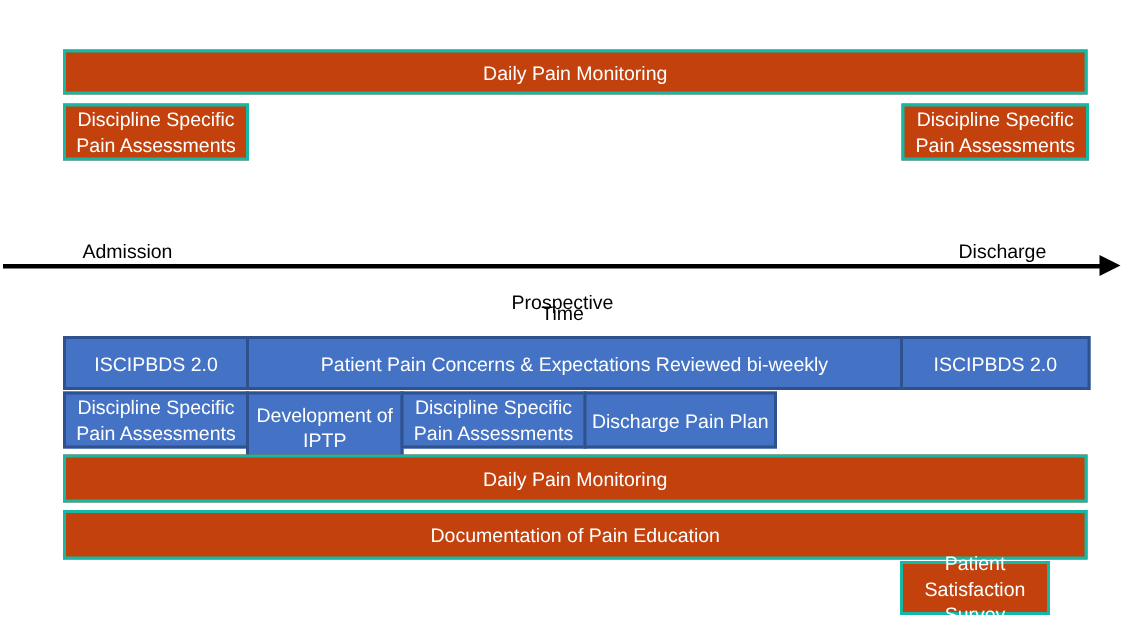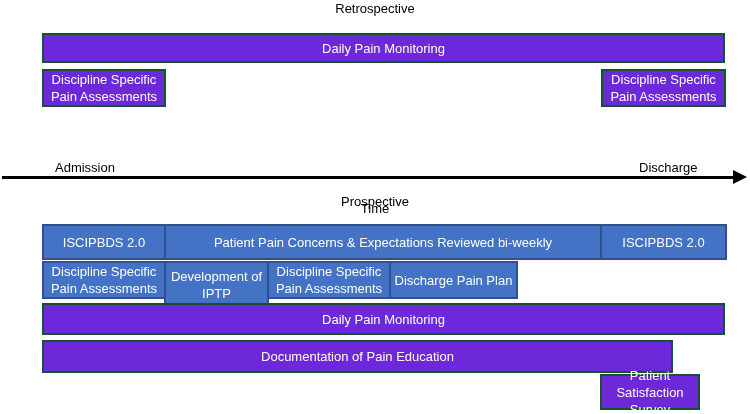--- a/index.html
+++ b/index.html
@@ -27,22 +27,22 @@
   .axis-arrowhead{
     position:absolute;left:733px;top:170px;
     width:0;height:0;
     border-left:14px solid #000;
     border-top:7px solid transparent;
     border-bottom:7px solid transparent;
   }
   .box{
     position:absolute;
     box-sizing:border-box;
-    background:#6d28d9;
-    border:2px solid #14532d;
+    background:#c2410c;
+    border:2px solid #14b8a6;
     color:#ffffff;
     font-size:13px;line-height:17px;
     display:flex;align-items:center;justify-content:center;
     text-align:center;
     padding:0 2px;
   }
   .row{
     position:absolute;left:42px;
     display:flex;
   }
@@ -57,21 +57,20 @@
     text-align:center;
     padding:16px 2px;
   }
   .cell + .cell{margin-left:-2px;}
 </style>
 </head>
 <body>
 
 <div class="canvas">
 
-  <div class="section-label" style="top:1px;">Retrospective</div>
 
   <div class="box" style="left:42px;top:33px;width:683px;height:30px;">Daily Pain Monitoring</div>
 
   <div class="box" style="left:42px;top:69px;width:124px;height:38px;">Discipline Specific Pain Assessments</div>
 
   <div class="box" style="left:601px;top:69px;width:125px;height:38px;">Discipline Specific Pain Assessments</div>
 
   <div class="axis-label" style="left:55px;top:160px;">Admission</div>
 
   <div class="axis-label" style="left:0;right:0;text-align:center;top:160px;margin-top:41px;">Time</div>
@@ -91,17 +90,17 @@
 
   <div class="row" style="top:261px;">
     <div class="cell" style="width:124px;height:38px;">Discipline Specific Pain Assessments</div>
     <div class="cell" style="width:105px;height:47px;">Development of IPTP</div>
     <div class="cell" style="width:124px;height:38px;">Discipline Specific Pain Assessments</div>
     <div class="cell" style="width:129px;height:38px;">Discharge Pain Plan</div>
   </div>
 
   <div class="box" style="left:42px;top:303px;width:683px;height:32px;">Daily Pain Monitoring</div>
 
-  <div class="box" style="left:42px;top:340px;width:631px;height:33px;">Documentation of Pain Education</div>
+  <div class="box" style="left:42px;top:340px;width:683px;height:33px;">Documentation of Pain Education</div>
 
   <div class="box" style="left:600px;top:374px;width:100px;height:36px;">Patient Satisfaction Survey</div>
 
 </div>
 
 </body></html>

